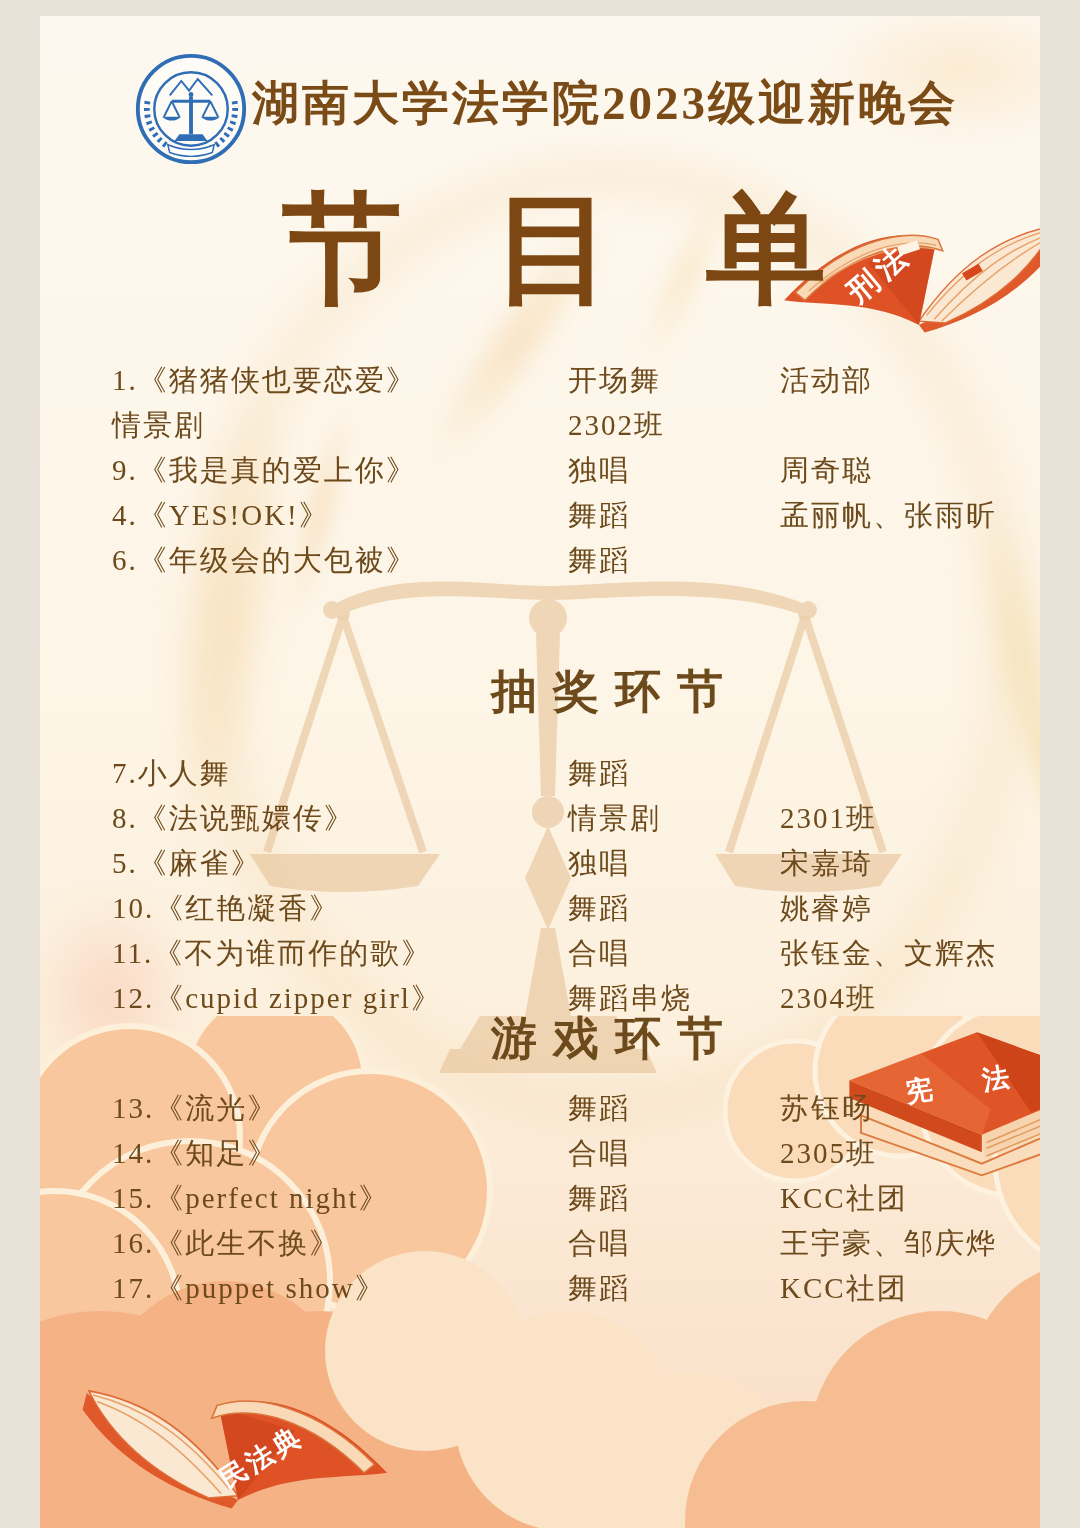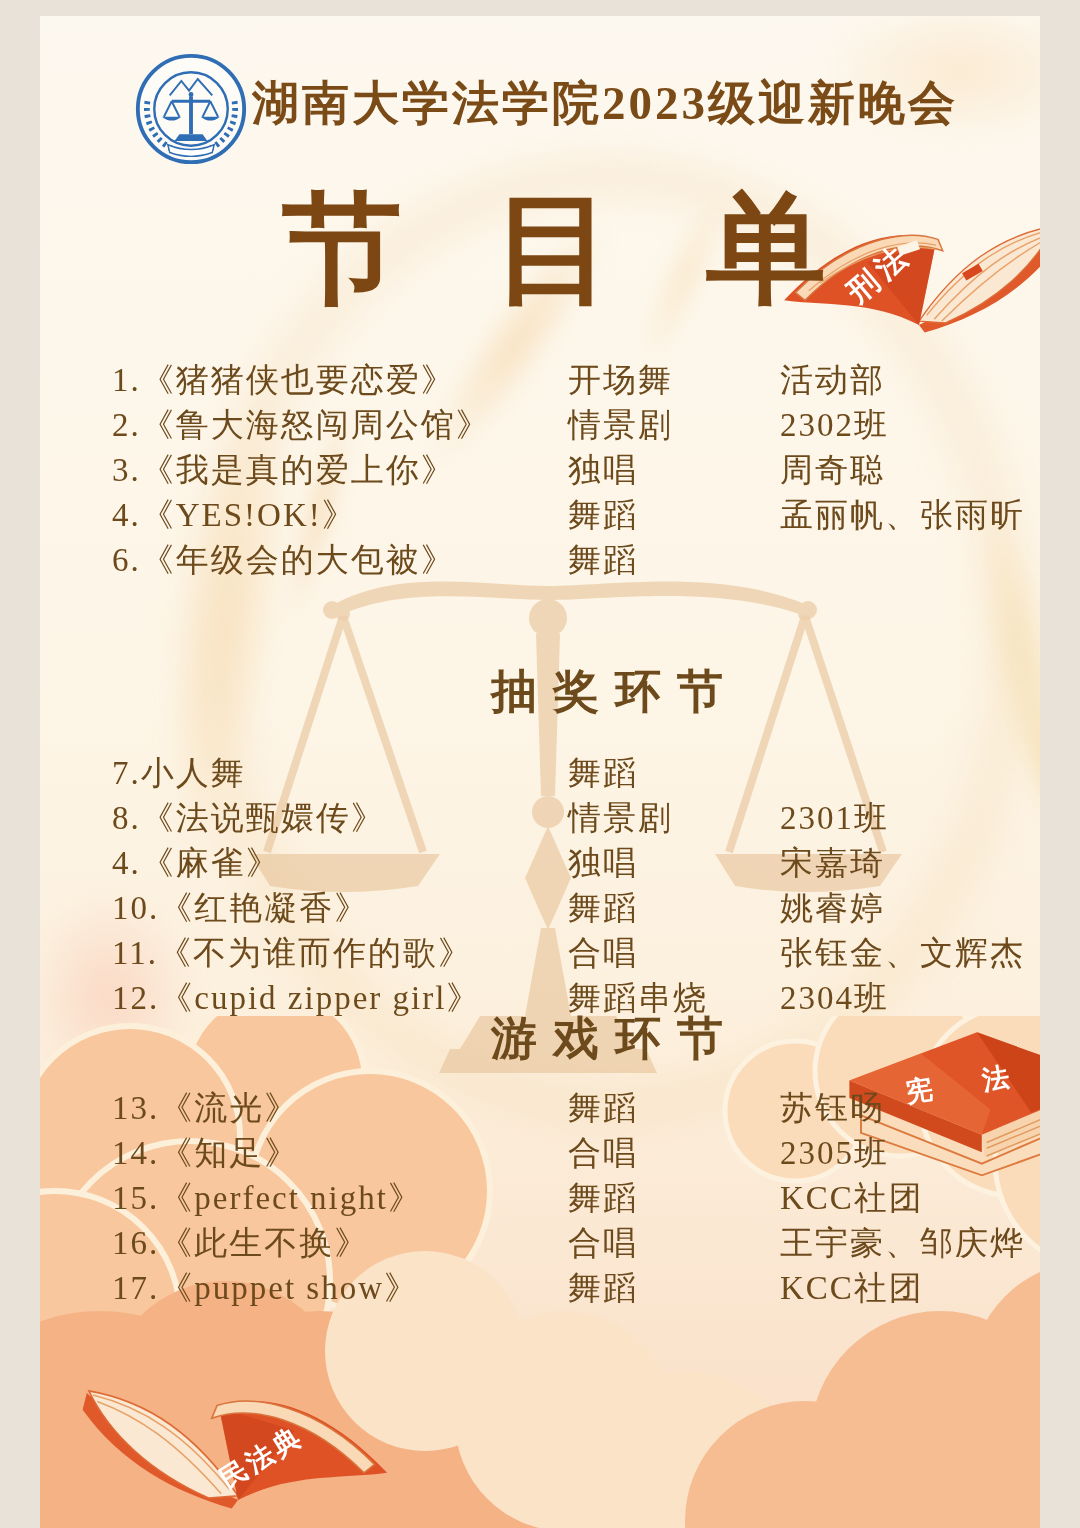--- a/index.html
+++ b/index.html
@@ -31,21 +31,21 @@
   .scales{position:absolute;left:200px;top:480px;width:680px;height:580px;z-index:0;opacity:.8;}
   
   .logo{position:absolute;left:93px;top:35px;width:116px;height:116px;z-index:5;}
   .hdr-title{position:absolute;left:212px;top:56px;width:790px;z-index:5;
     font-size:47px;font-weight:bold;color:#7a4b16;letter-spacing:3px;white-space:nowrap;}
   .big-title{position:absolute;left:0;top:153px;width:1080px;text-align:center;z-index:5;
     font-size:120px;font-weight:bold;color:#7c4712;letter-spacing:92px;padding-left:40px;box-sizing:border-box;}
   
   .prog-block{position:absolute;left:72px;right:20px;z-index:5;}
   .row{display:grid;grid-template-columns:456px 212px auto;height:45px;line-height:45px;
-    font-size:33px;color:#6d4a1c;letter-spacing:2px;white-space:nowrap;}
+    font-size:29px;color:#6d4a1c;letter-spacing:2px;white-space:nowrap;}
   .sec-hdr{position:absolute;left:0;width:1080px;text-align:center;z-index:5;
     font-size:46px;font-weight:bold;color:#6d4a1c;letter-spacing:16px;padding-left:70px;box-sizing:border-box;}
   #block-0{top:342px;} #hdr-lottery{top:645px;} #block-1{top:735px;}
   #hdr-game{top:992px;} #block-2{top:1070px;}
   
   .book{position:absolute;z-index:4;}
   #book-criminal{left:733px;top:193px;width:292px;height:152px;}
   #book-constitution{left:792px;top:1003px;width:290px;height:158px;}
   #book-civil{left:33px;top:1356px;width:330px;height:168px;}
   .book text{font-family:"Liberation Serif","DejaVu Serif",serif;font-weight:bold;fill:#fff;}
@@ -184,26 +184,25 @@
     <text x="140" y="112" font-size="26" letter-spacing="3" transform="rotate(-32 140 112)">民法典</text>
   </svg>
 
   <div class="prog-block" id="block-0">
       <div class="row">
         <span class="c-title">1.《猪猪侠也要恋爱》</span>
         <span class="c-type">开场舞</span>
         <span class="c-perf">活动部</span>
       </div>
       <div class="row">
-        <span class="c-title">2.《鲁大海怒闯周公馆》</span>
         <span class="c-type">情景剧</span>
         <span class="c-perf">2302班</span>
       </div>
       <div class="row">
-        <span class="c-title">3.《我是真的爱上你》</span>
+        <span class="c-title">9.《我是真的爱上你》</span>
         <span class="c-type">独唱</span>
         <span class="c-perf">周奇聪</span>
       </div>
       <div class="row">
         <span class="c-title">4.《YES!OK!》</span>
         <span class="c-type">舞蹈</span>
         <span class="c-perf">孟丽帆、张雨昕</span>
       </div>
       <div class="row">
         <span class="c-title">6.《年级会的大包被》</span>
@@ -215,21 +214,21 @@
       <div class="row">
         <span class="c-title">7.小人舞</span>
         <span class="c-type">舞蹈</span>
       </div>
       <div class="row">
         <span class="c-title">8.《法说甄嬛传》</span>
         <span class="c-type">情景剧</span>
         <span class="c-perf">2301班</span>
       </div>
       <div class="row">
-        <span class="c-title">4.《麻雀》</span>
+        <span class="c-title">5.《麻雀》</span>
         <span class="c-type">独唱</span>
         <span class="c-perf">宋嘉琦</span>
       </div>
       <div class="row">
         <span class="c-title">10.《红艳凝香》</span>
         <span class="c-type">舞蹈</span>
         <span class="c-perf">姚睿婷</span>
       </div>
       <div class="row">
         <span class="c-title">11.《不为谁而作的歌》</span>

